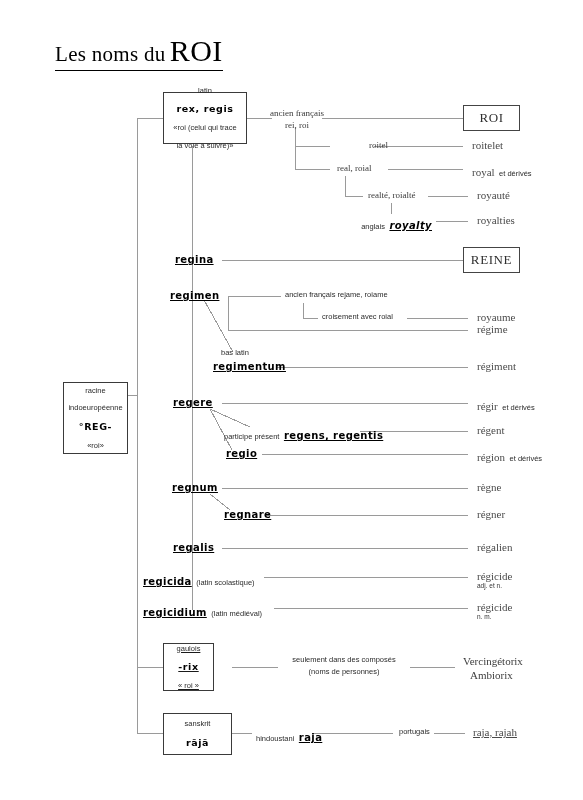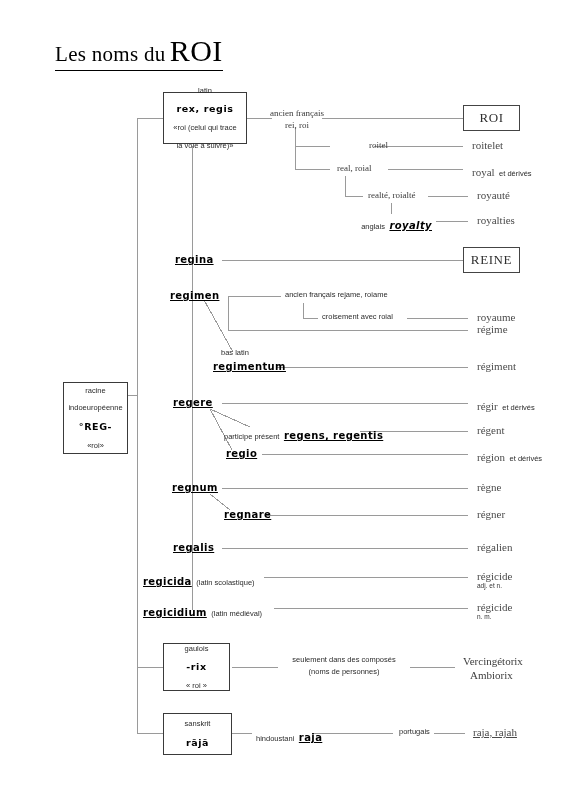--- a/index.html
+++ b/index.html
@@ -155,21 +155,21 @@
     <div class="l3">«roi»</div>
   </div>
 
   <div class="box" style="left:163px;top:92px;width:84px;height:52px;">
     <div class="l1">latin</div>
     <div class="l2">rex, regis</div>
     <div class="l3">«roi (celui qui trace</div>
     <div class="l3">la voie à suivre)»</div>
   </div>
 
-  <div class="box" style="left:163px;top:643px;width:67px;height:48px;">
+  <div class="box" style="left:163px;top:643px;width:51px;height:48px;text-decoration:underline;">
     <div class="l1">gaulois</div>
     <div class="l2">-rix</div>
     <div class="l3">« roi »</div>
   </div>
 
   <div class="box" style="left:163px;top:713px;width:69px;height:42px;">
     <div class="l1">sanskrit</div>
     <div class="l2">rājā</div>
   </div>
 

